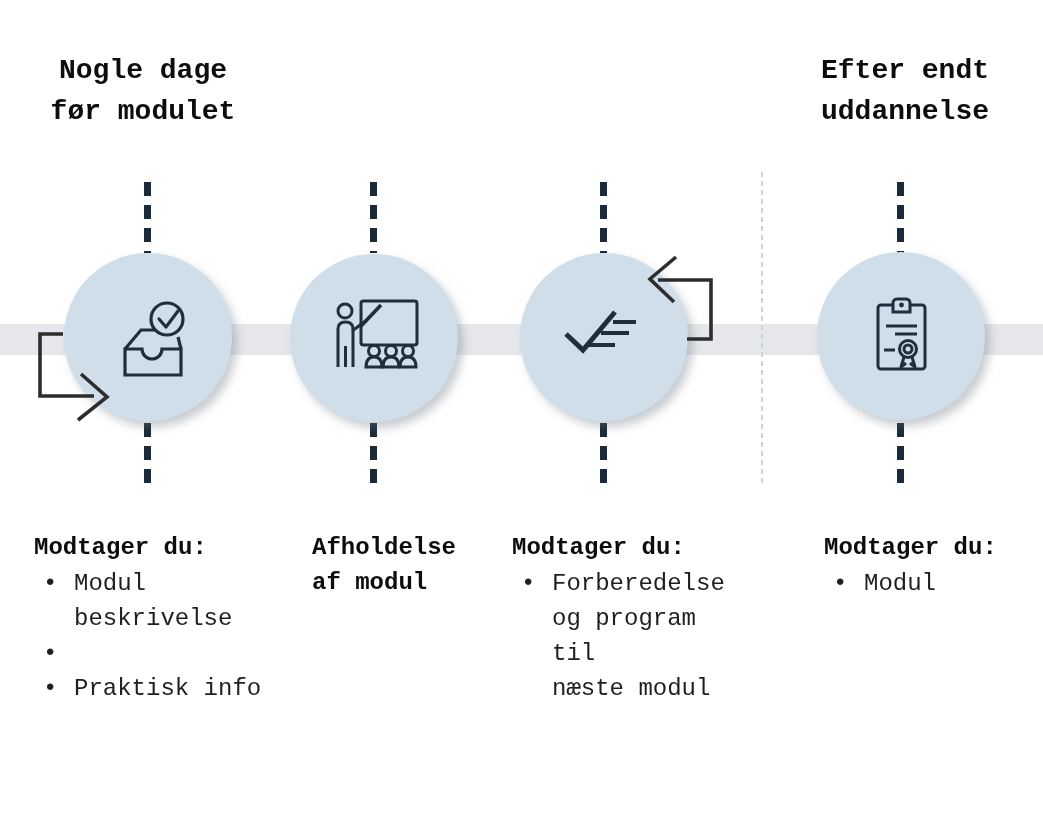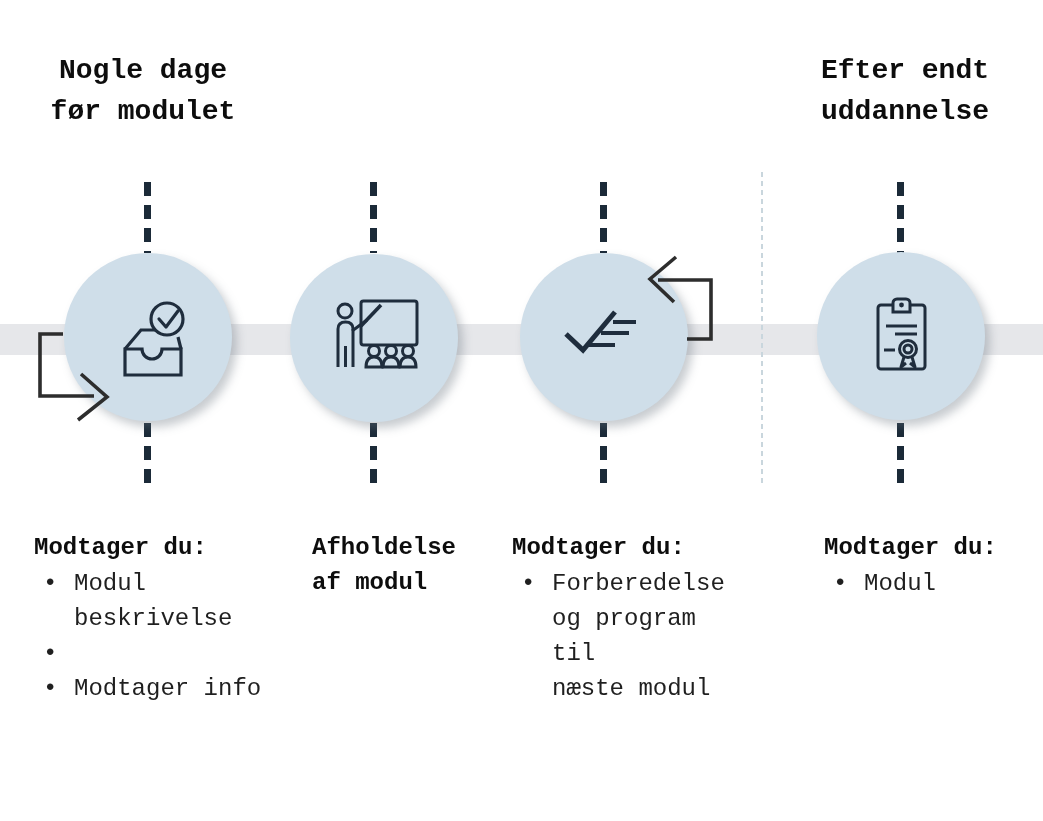--- a/index.html
+++ b/index.html
@@ -143,21 +143,21 @@
       <li>
           <span class="bmark"></span>
           <span class="btext">Modul
 beskrivelse</span>
         </li>
       <li>
           <span class="bmark"></span>
         </li>
       <li>
           <span class="bmark"></span>
-          <span class="btext">Modtager info</span>
+          <span class="btext">Praktisk info</span>
         </li>
     </ul>
   </div>
 
   <div class="details" style="left:300px;width:190px;">
     <div class="dheading">Afholdelse
 af modul</div>
   </div>
 
   <div class="details" style="left:500px;width:220px;">

